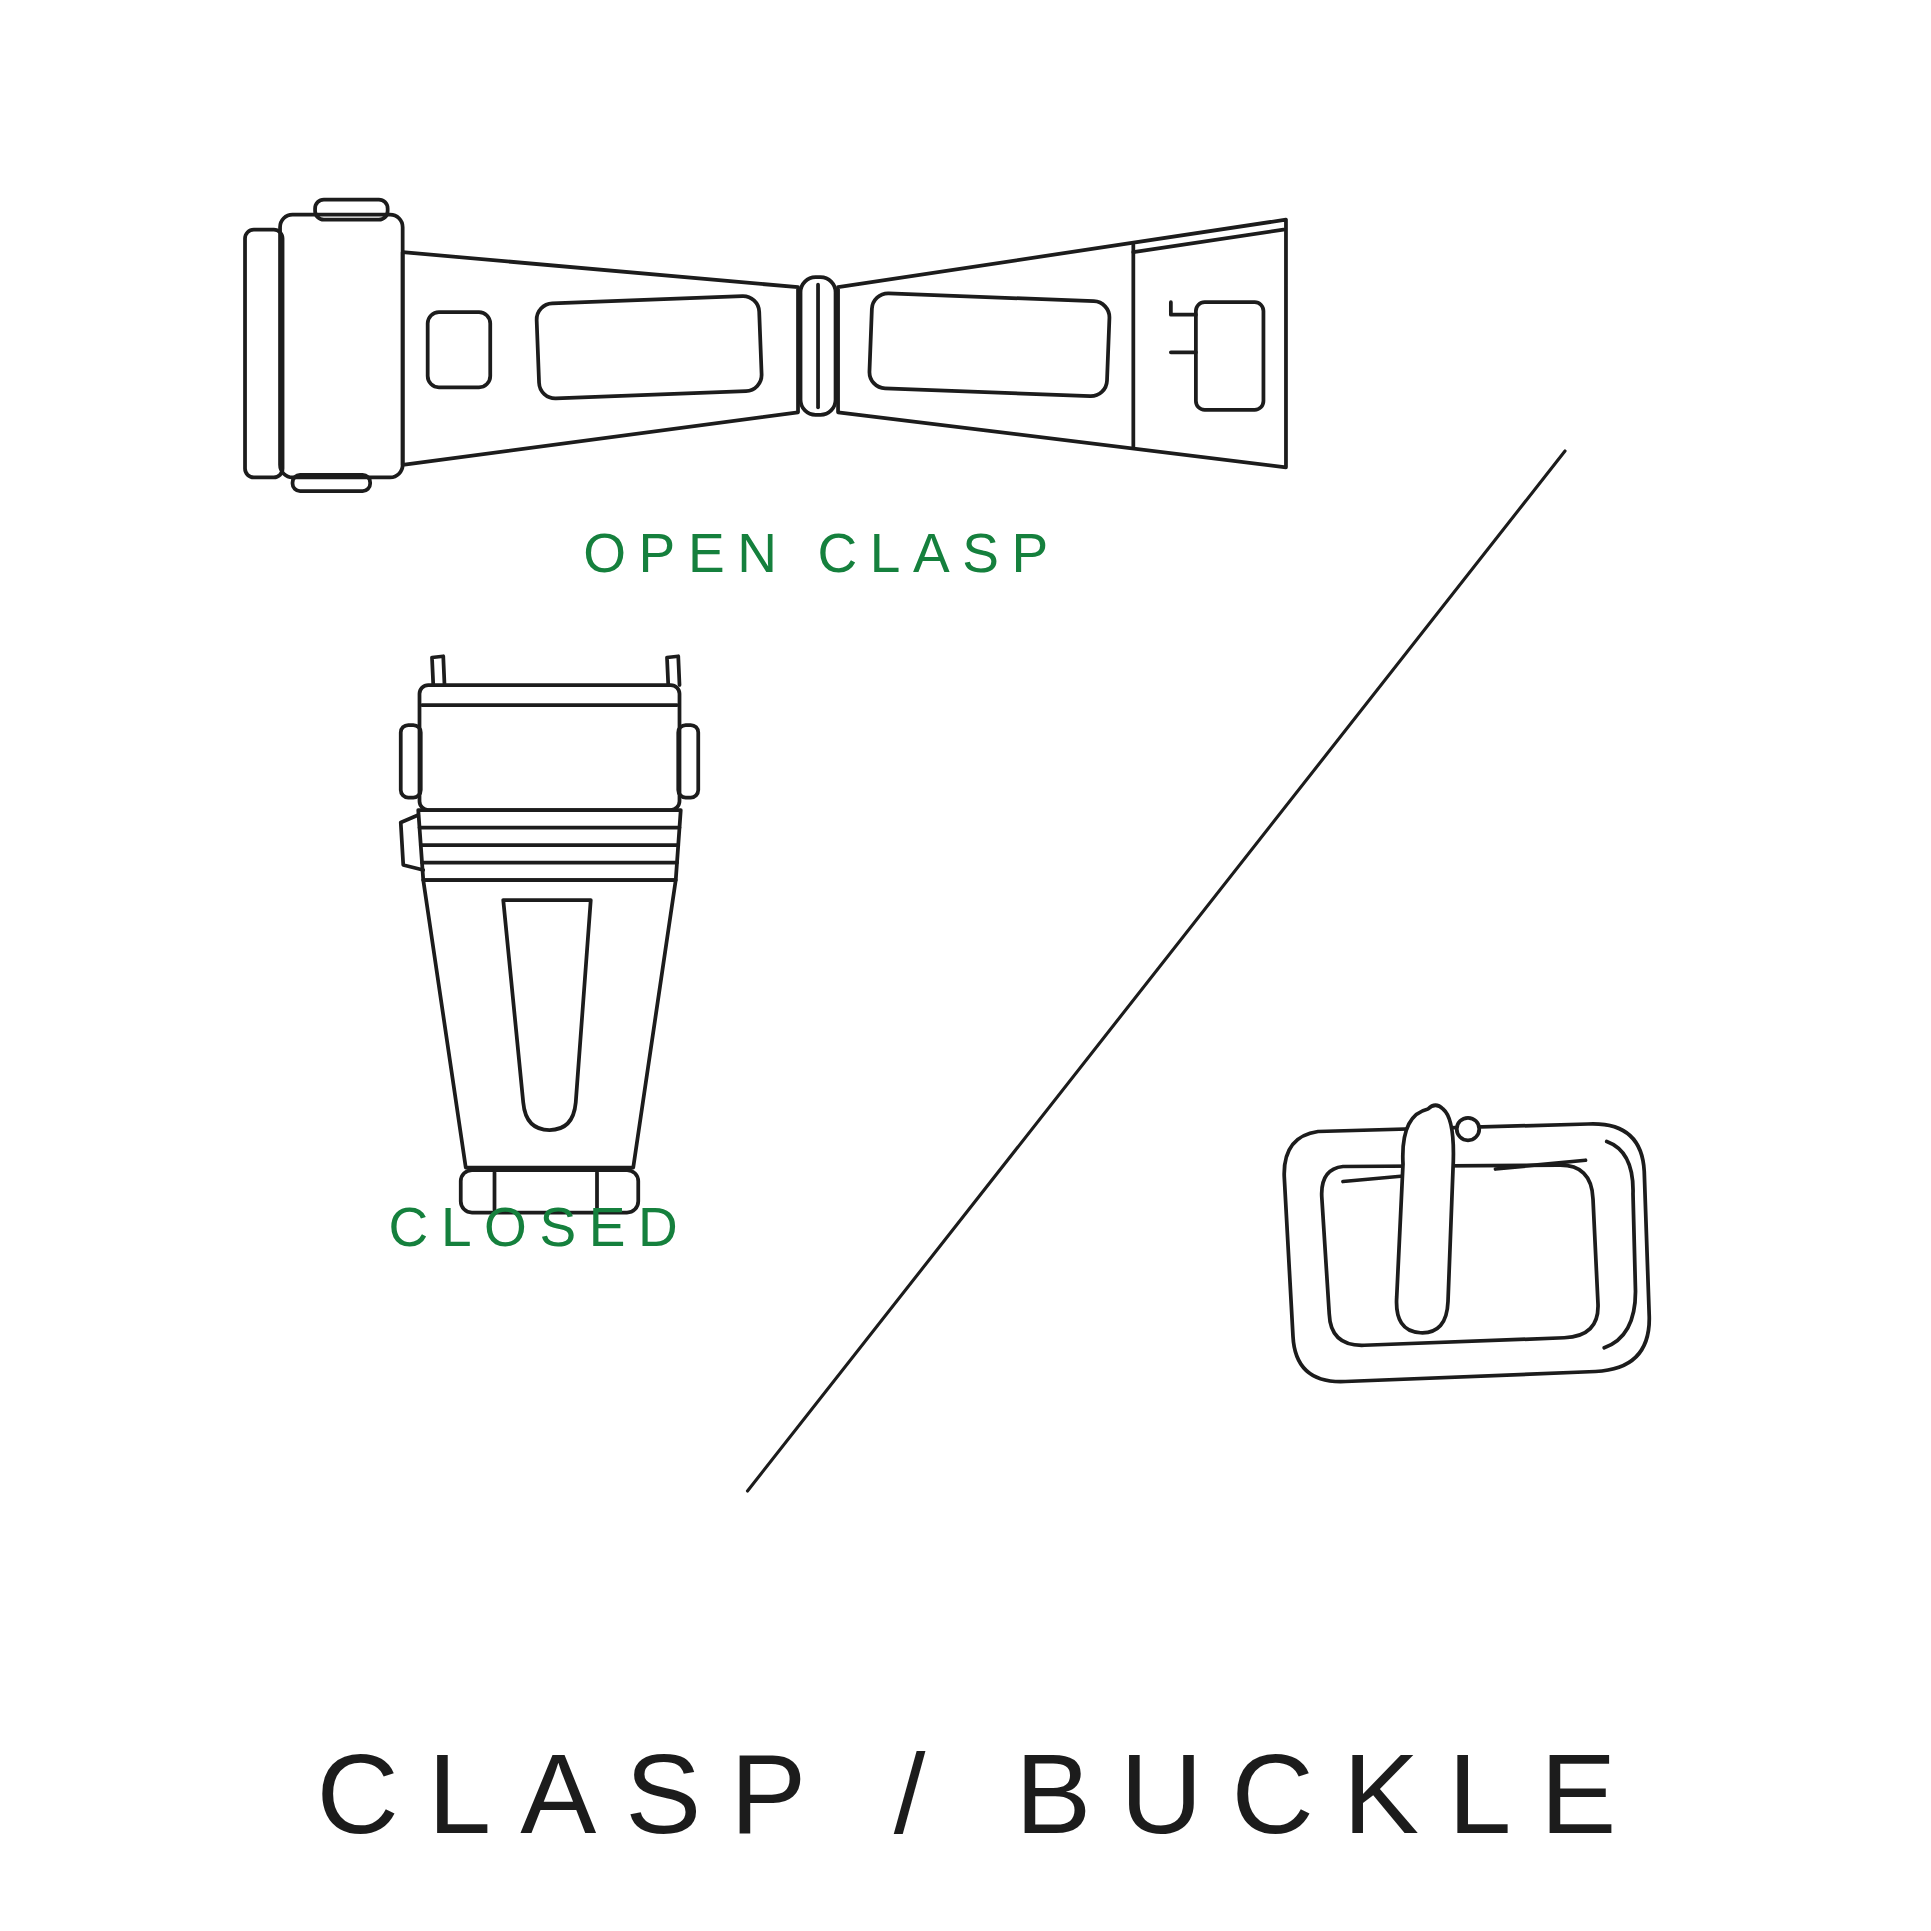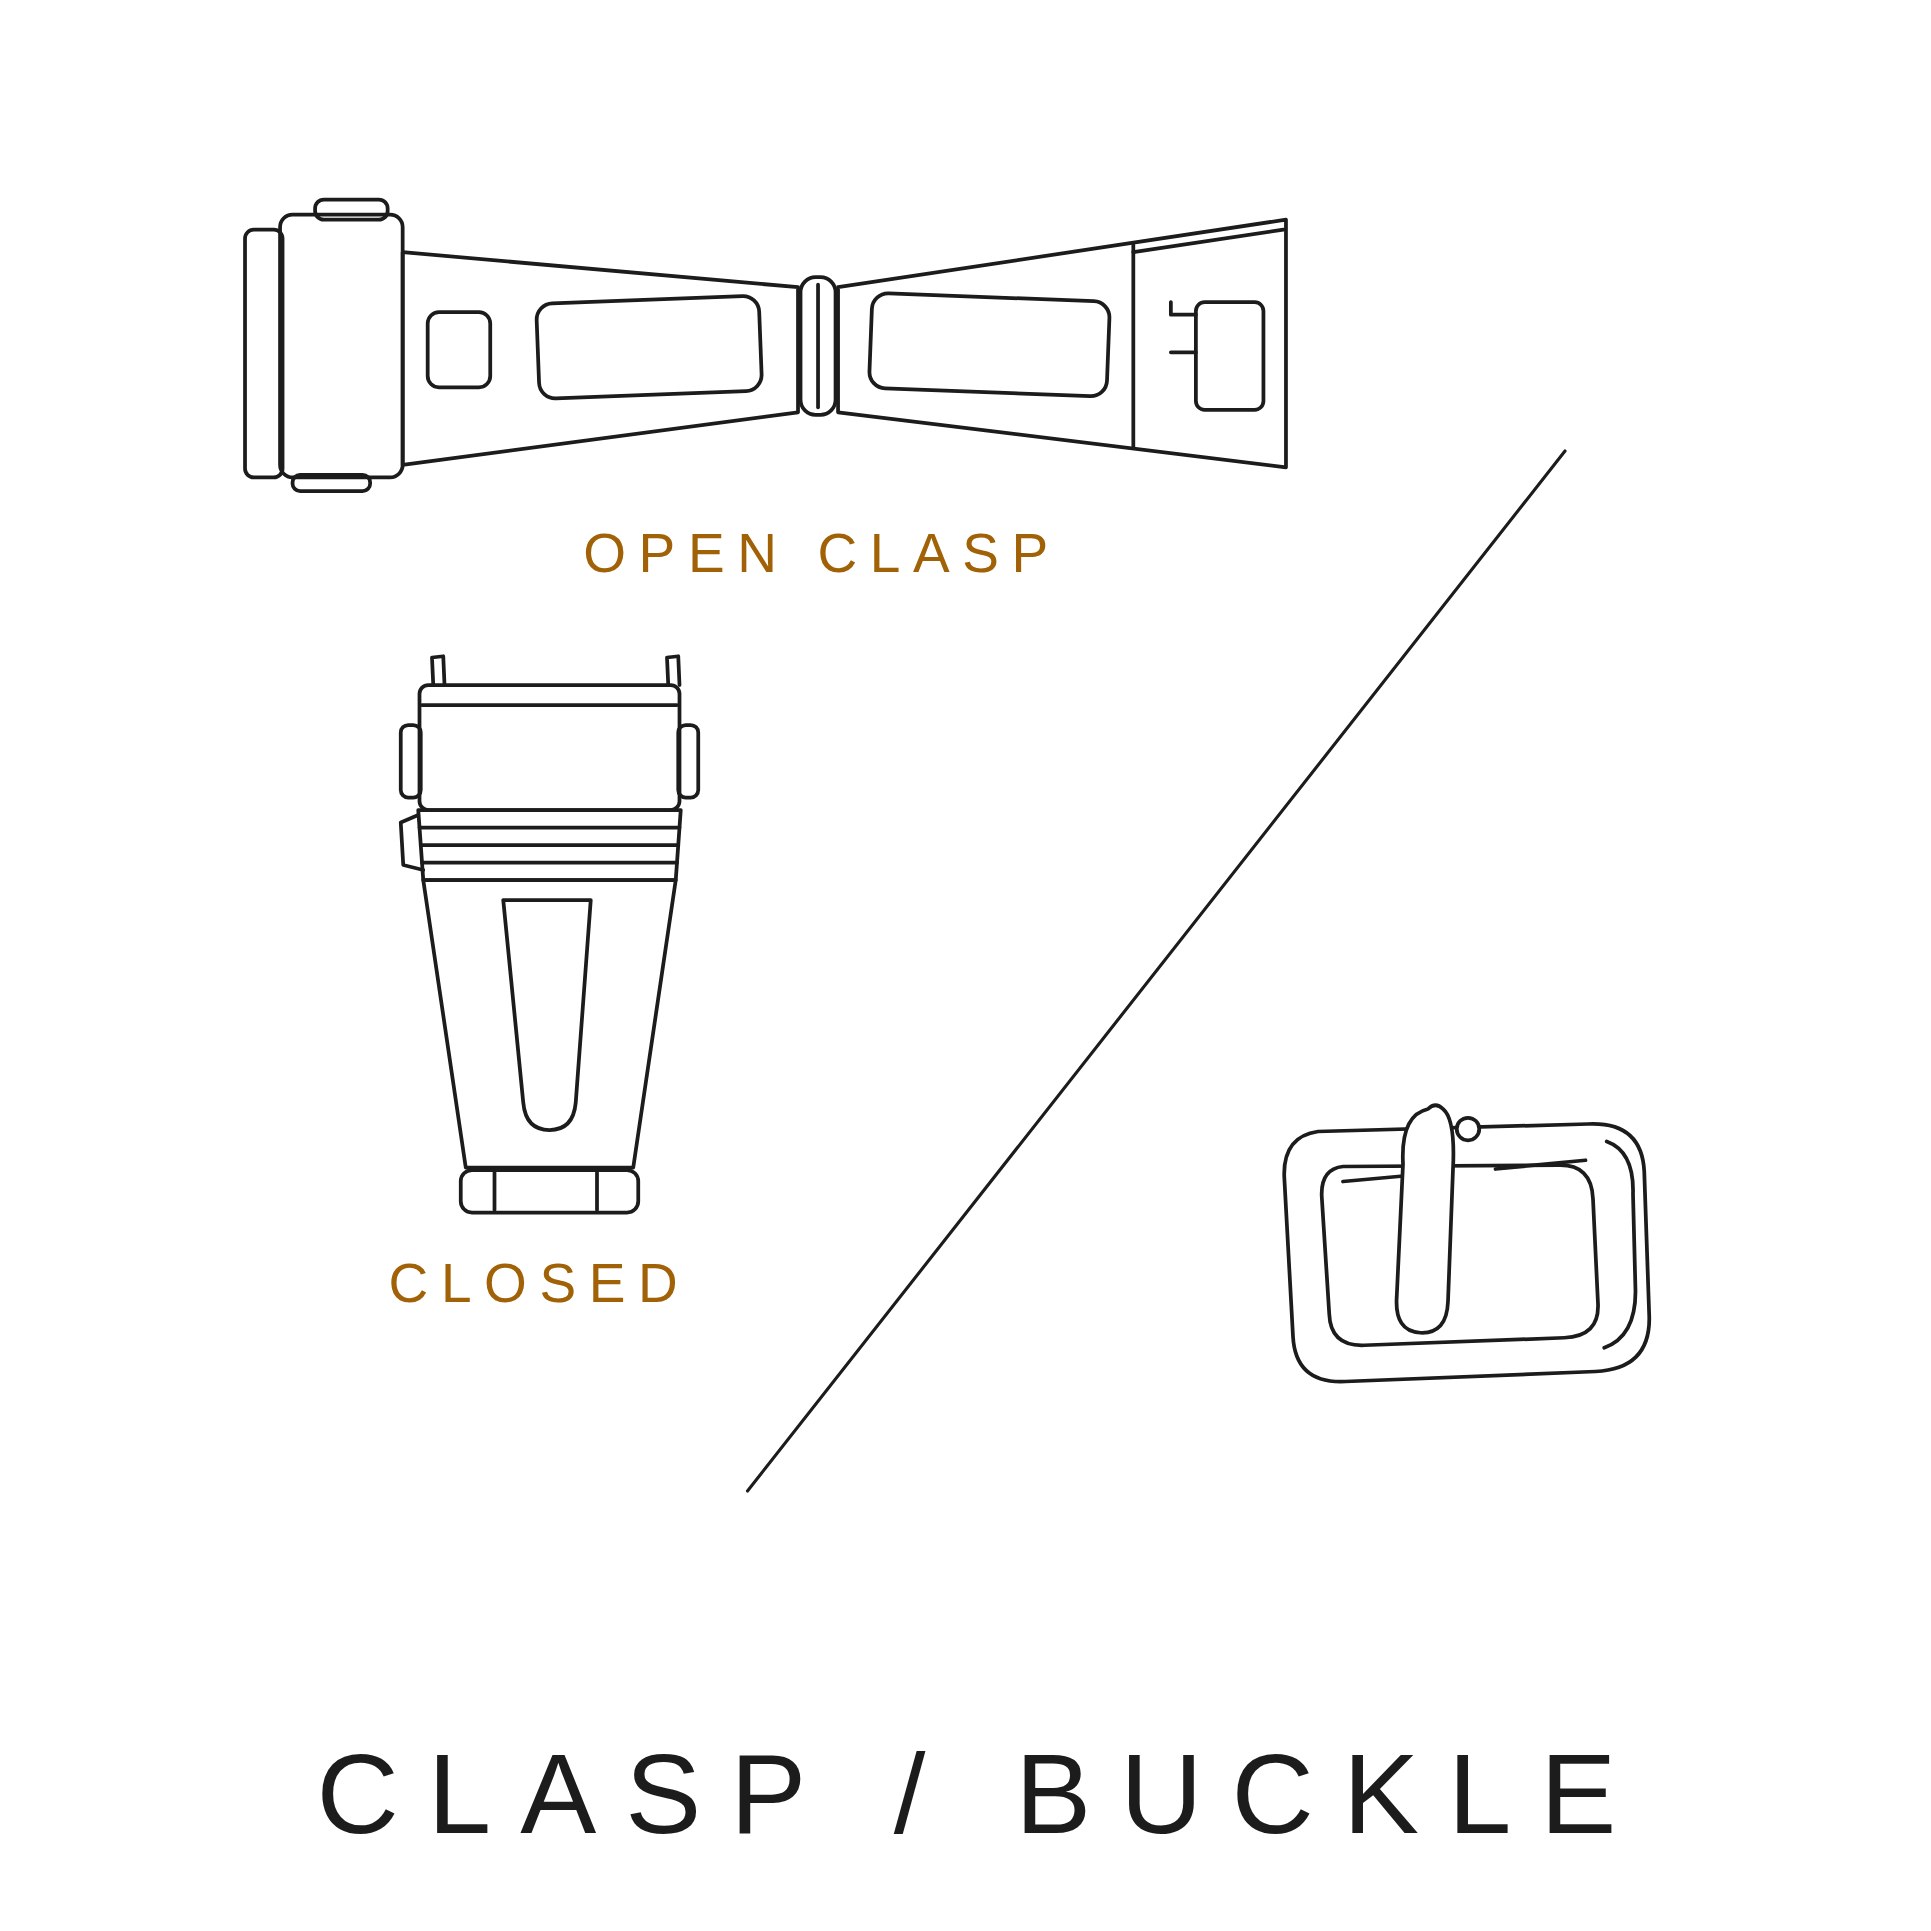--- a/index.html
+++ b/index.html
@@ -44,38 +44,38 @@
     stroke-width: 3;
     stroke-linecap: round;
     stroke-linejoin: round;
   }
   .caption {
     position: absolute;
     text-align: center;
     font-size: 55px;
     font-weight: 400;
     letter-spacing: 12.6px;
-    color: #a16207;
+    color: #15803d;
     white-space: nowrap;
   }
   .title {
     position: absolute;
     text-align: center;
     font-size: 114px;
     font-weight: 300;
     letter-spacing: 29px;
     color: #1c1c1c;
     white-space: nowrap;
   }
   #open-clasp-illus   { left: 225px;  top: 187px;  width: 1101px; height: 313px; }
   #closed-clasp-illus { left: 387px;  top: 650px;  width: 325px;  height: 575px; }
   #buckle-illus       { left: 1238px; top: 1081px; width: 450px;  height: 376px; }
   #divider            { left: 700px;  top: 432px;  width: 900px;  height: 1088px; }
   #open-clasp-caption { left: 402px;  top: 521px;  width: 840px; }
-  #closed-caption     { left: 250px;  top: 1251px; width: 579px; }
+  #closed-caption     { left: 250px;  top: 1195px; width: 579px; }
   #diagram-title      { left: 15.4px;   top: 1728px; width: 1931px; }
 </style>
 </head>
 <body>
 
 <div class="page">
 
   <div class="illus" id="open-clasp-illus">
     <svg viewBox="0 0 880 250" xmlns="http://www.w3.org/2000/svg">
       <g class="stroke">

